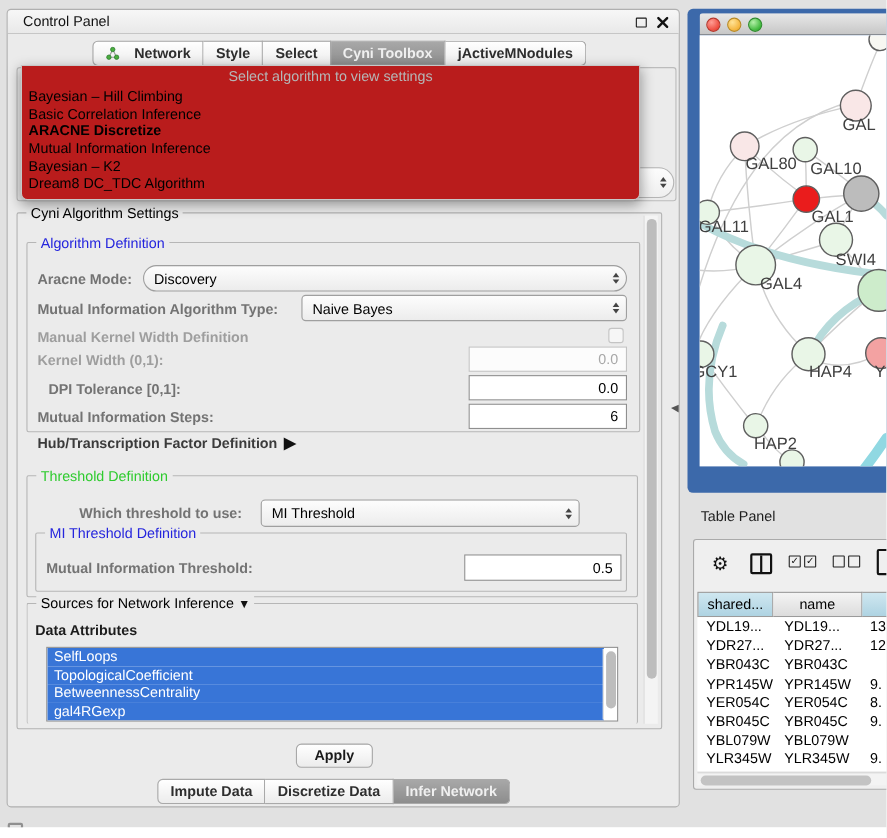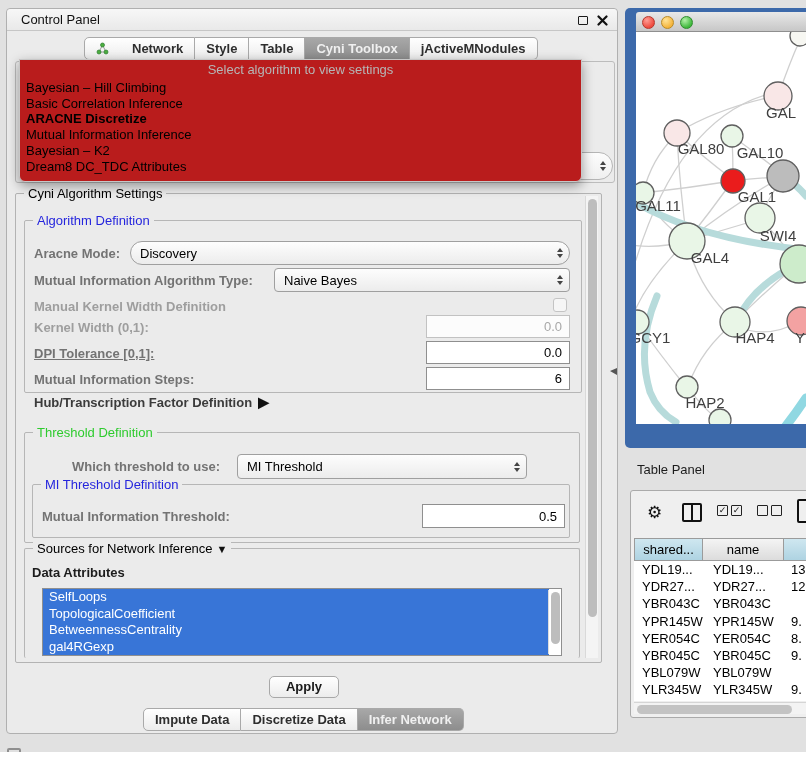--- a/index.html
+++ b/index.html
@@ -12,21 +12,21 @@
     background:#ebebeb; border:1px solid #b0b0b0; border-radius:4px; }
   .cp-titlebar { position:absolute; left:0; top:0; width:100%; height:22px;
     background:linear-gradient(#f7f7f7,#e9e9e9); border-bottom:1px solid #c6c6c6;
     border-radius:4px 4px 0 0; }
   .cp-title { position:absolute; left:14px; top:0; line-height:22px; color:#111; }
   .float-icon { position:absolute; left:571px; top:7px; width:10px; height:9px; border:1.5px solid #1a1a1a; border-radius:1px; }
   .close-icon { position:absolute; left:590px; top:6px; width:11px; height:11px; }
 
   
   .tabbar { position:absolute; display:inline-flex; height:23px; }
-  .seg { display:flex; align-items:center; gap:23px; padding:0 11px; font-weight:bold; color:#2e2e2e;
+  .seg { display:flex; align-items:center; gap:13px; padding:0 11px; font-weight:bold; color:#2e2e2e;
     background:linear-gradient(#ffffff,#ececec); border:1px solid #a9a9a9; border-left:none; white-space:nowrap; }
   .seg:first-child { border-left:1px solid #a9a9a9; border-radius:5px 0 0 5px; }
   .seg:last-child { border-radius:0 5px 5px 0; }
   .seg.selected { background:linear-gradient(#a8a8a8,#8d8d8d); color:#f0f0f0; }
   .top-tabbar { left:77px; top:28px; }
   .bottom-tabbar { left:136px; top:699px; }
 
   
   .bg-panel { position:absolute; left:8px; top:52px; width:600px; height:122px;
     border:1px solid #bcbcbc; border-radius:3px; background:#ebebeb; }
@@ -137,21 +137,21 @@
             <circle cx="6.5" cy="3" r="2" fill="#4caf3f" stroke="#2e7d32" stroke-width="0.7"></circle>
             <circle cx="3" cy="10" r="2" fill="#4caf3f" stroke="#2e7d32" stroke-width="0.7"></circle>
             <circle cx="10" cy="10" r="2" fill="#4caf3f" stroke="#2e7d32" stroke-width="0.7"></circle>
           </svg>
           <span>Network</span>
         </div>
         <div class="seg">
           <span>Style</span>
         </div>
         <div class="seg">
-          <span>Table</span>
+          <span>Select</span>
         </div>
         <div class="seg selected">
           <span>Cyni Toolbox</span>
         </div>
         <div class="seg">
           <span>jActiveMNodules</span>
         </div>
       </div>
 
     <div class="bg-panel">
@@ -165,21 +165,21 @@
     </div>
 
     <div class="dropdown">
       <div class="dd-prompt">Select algorithm to view settings</div>
       <div id="dd-items">
           <div class="dd-item">Bayesian – Hill Climbing</div>
           <div class="dd-item">Basic Correlation Inference</div>
           <div class="dd-item bold">ARACNE Discretize</div>
           <div class="dd-item">Mutual Information Inference</div>
           <div class="dd-item">Bayesian – K2</div>
-          <div class="dd-item">Dream8 DC_TDC Attributes</div>
+          <div class="dd-item">Dream8 DC_TDC Algorithm</div>
         </div>
     </div>
 
     <div class="settings-box">
       <span class="legend">Cyni Algorithm Settings</span>
       <div class="v-scroll">
           <div class="v-thumb"></div>
         </div>
 
       <div class="group" style="left:8px; top:26px; width:558px; height:173px;">
@@ -200,21 +200,21 @@
             <i class="up"></i>
             <i class="dn"></i>
           </span>
       </div>
       <span class="lab disabled" style="left:18px; top:105px;">Manual Kernel Width Definition</span>
       <span class="checkbox" style="left:537px; top:104px;"></span>
       <span class="lab disabled" style="left:18px; top:126px;">Kernel Width (0,1):</span>
       <div class="field disabled" style="left:410px; top:121px; width:144px; height:23px;">
         <span>0.0</span>
       </div>
-      <span class="lab" style="left:18px; top:152px;text-decoration:underline;">DPI Tolerance [0,1]:</span>
+      <span class="lab" style="left:28px; top:152px;">DPI Tolerance [0,1]:</span>
       <div class="field" style="left:410px; top:147px; width:144px; height:23px;">
         <span>0.0</span>
       </div>
       <span class="lab" style="left:18px; top:178px;">Mutual Information Steps:</span>
       <div class="field" style="left:410px; top:173px; width:144px; height:23px;">
         <span>6</span>
       </div>
 
       <div class="hub-row">
         <span>Hub/Transcription Factor Definition</span><span class="hub-arrow">▶</span>

